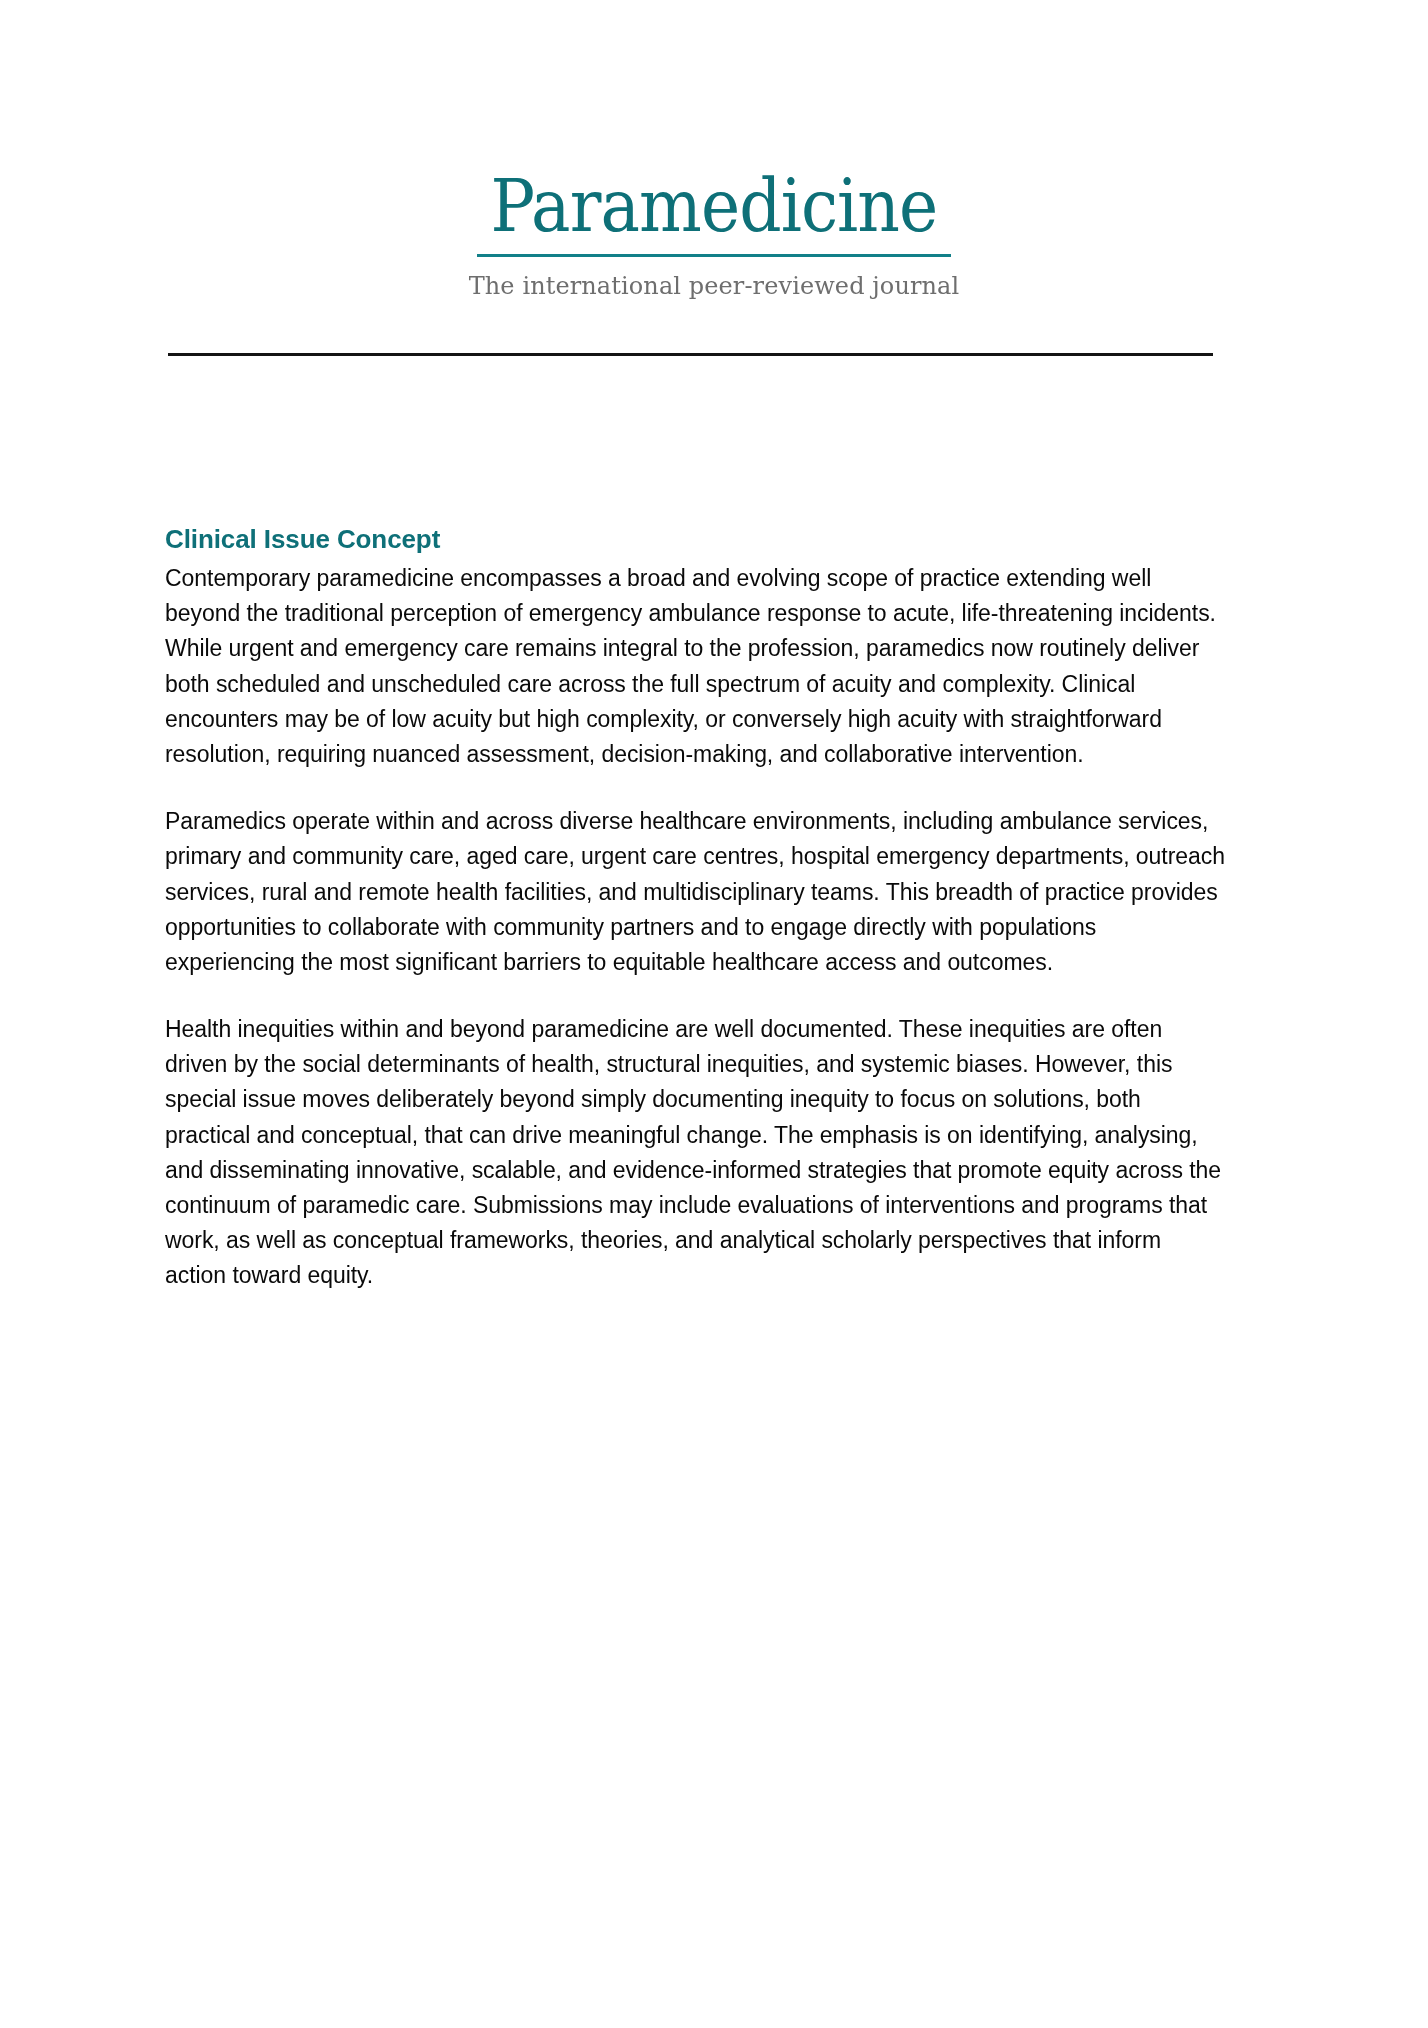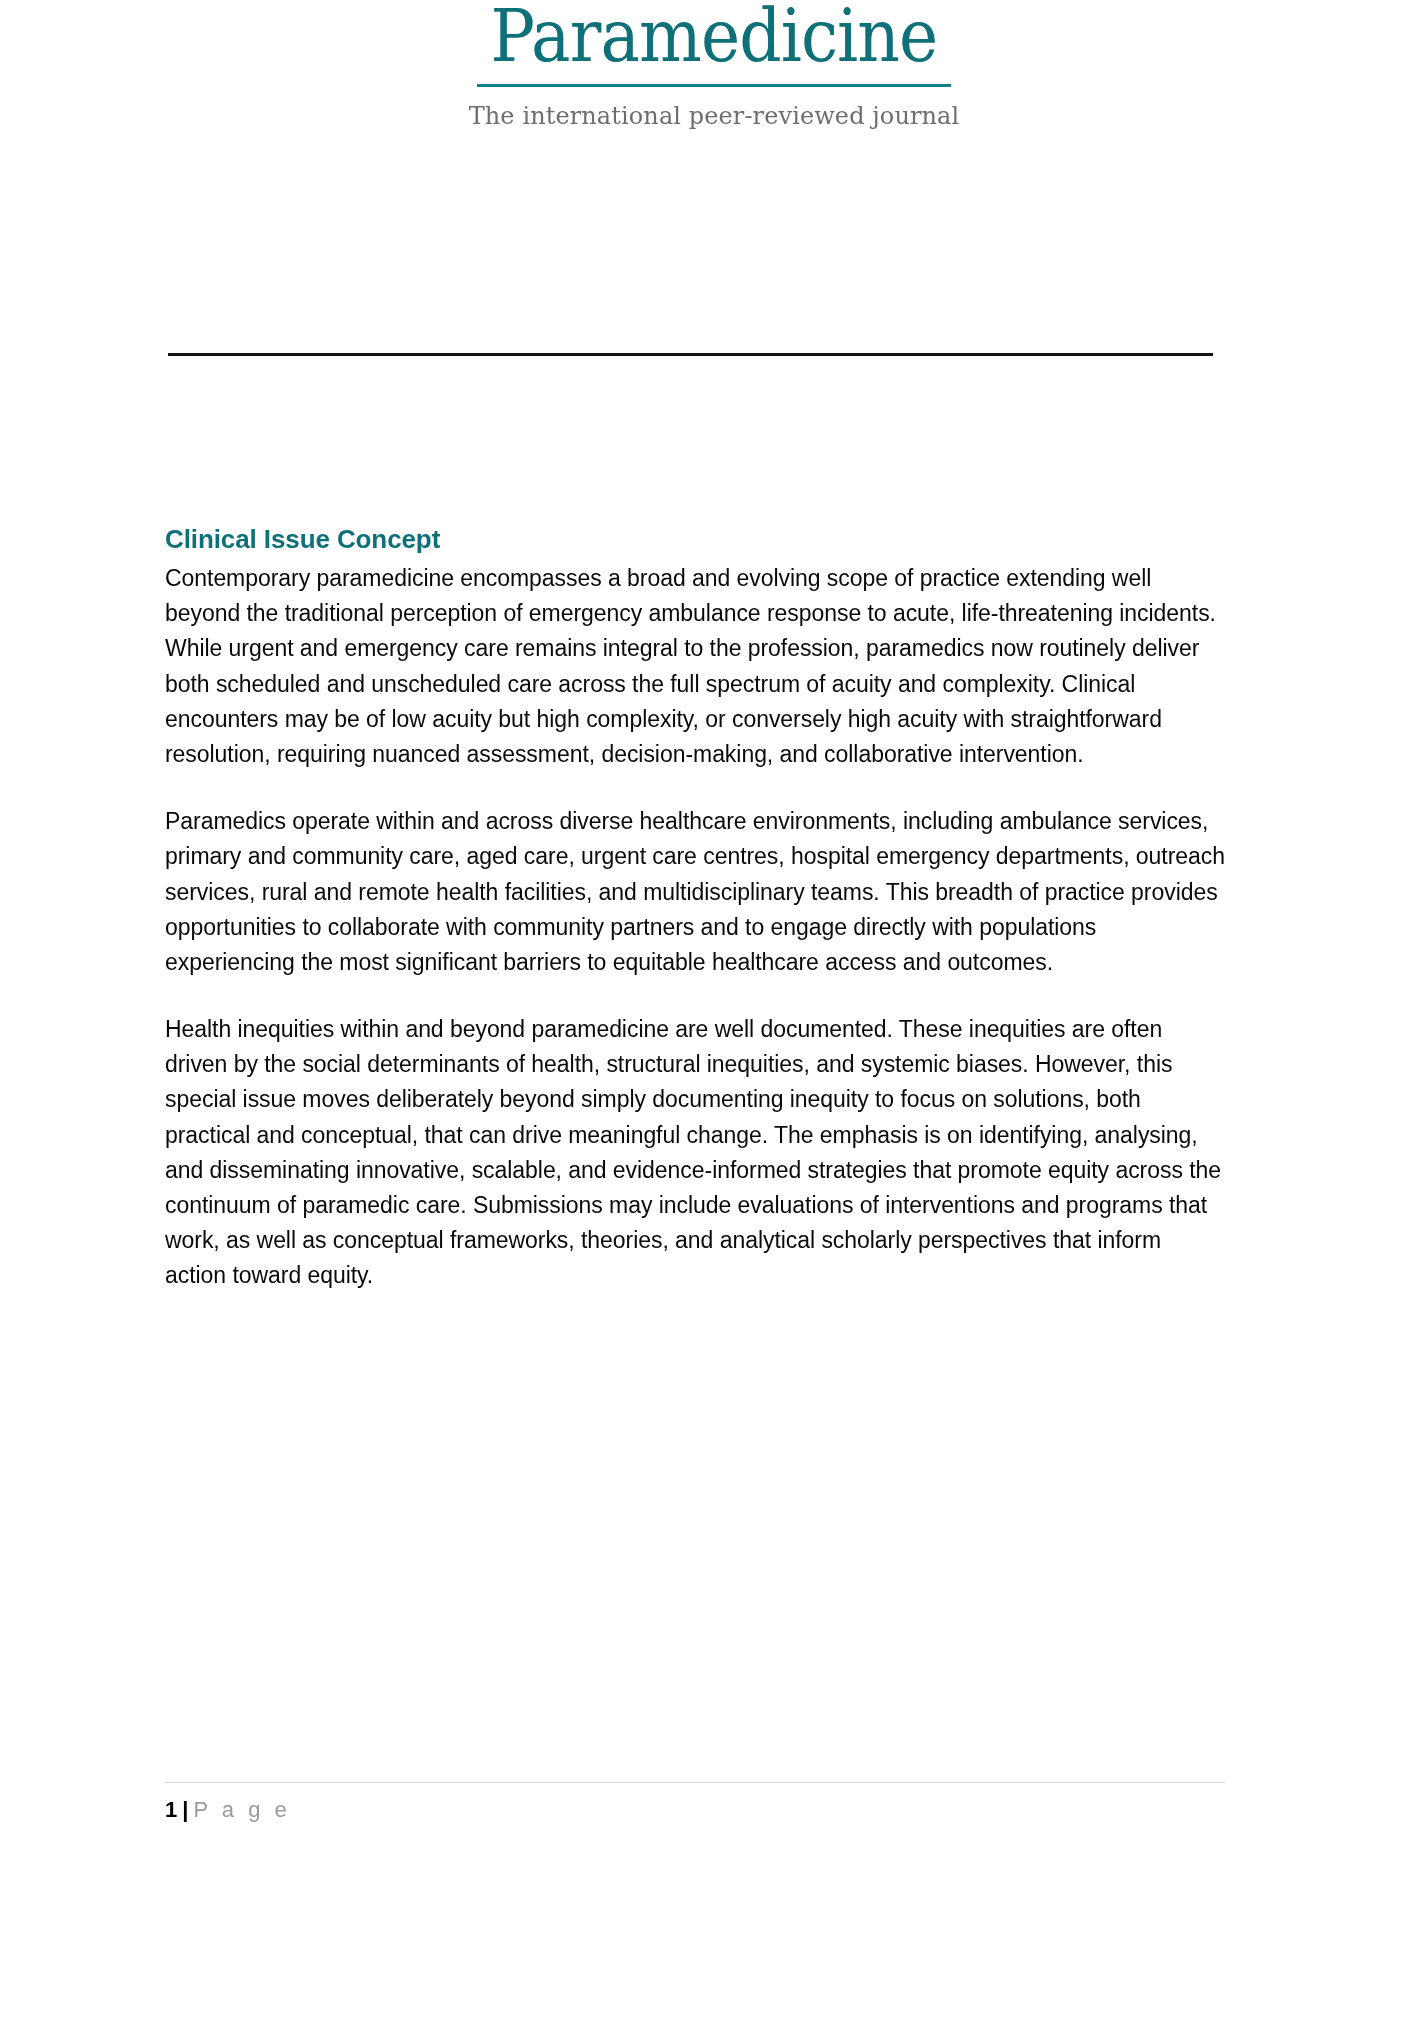--- a/index.html
+++ b/index.html
@@ -17,20 +17,21 @@
     position: relative;
     width: 1428px;
     height: 2028px;
     background: #ffffff;
     box-sizing: border-box;
     overflow: hidden;
   }
 
   
   .masthead {
+    padding-top: 170px;
     text-align: center;
   }
 
   .wordmark {
     display: inline-block;
     font-family: "DejaVu Serif", "Liberation Serif", serif;
     font-size: 72px;
     line-height: 1.0;
     letter-spacing: -1px;
     color: #0E7078;
@@ -160,18 +161,14 @@
     <h2 class="section-heading">Clinical Issue Concept</h2>
 
     <p class="body-par">Contemporary paramedicine encompasses a broad and evolving scope of practice extending well beyond the traditional perception of emergency ambulance response to acute, life-threatening incidents. While urgent and emergency care remains integral to the profession, paramedics now routinely deliver both scheduled and unscheduled care across the full spectrum of acuity and complexity. Clinical encounters may be of low acuity but high complexity, or conversely high acuity with straightforward resolution, requiring nuanced assessment, decision-making, and collaborative intervention.</p>
 
     <p class="body-par">Paramedics operate within and across diverse healthcare environments, including ambulance services, primary and community care, aged care, urgent care centres, hospital emergency departments, outreach services, rural and remote health facilities, and multidisciplinary teams. This breadth of practice provides opportunities to collaborate with community partners and to engage directly with populations experiencing the most significant barriers to equitable healthcare access and outcomes.</p>
 
     <p class="body-par">Health inequities within and beyond paramedicine are well documented. These inequities are often driven by the social determinants of health, structural inequities, and systemic biases. However, this special issue moves deliberately beyond simply documenting inequity to focus on solutions, both practical and conceptual, that can drive meaningful change. The emphasis is on identifying, analysing, and disseminating innovative, scalable, and evidence-informed strategies that promote equity across the continuum of paramedic care. Submissions may include evaluations of interventions and programs that work, as well as conceptual frameworks, theories, and analytical scholarly perspectives that inform action toward equity.</p>
 
   </div>
 
-  <div class="footer">
-    <div class="footer-rule"></div>
-    <div class="footer-text"><span class="footer-num">1</span><span class="footer-sep">|</span><span class="footer-label">P a g e</span></div>
-  </div>
 
 </div>
 
 </body></html>

